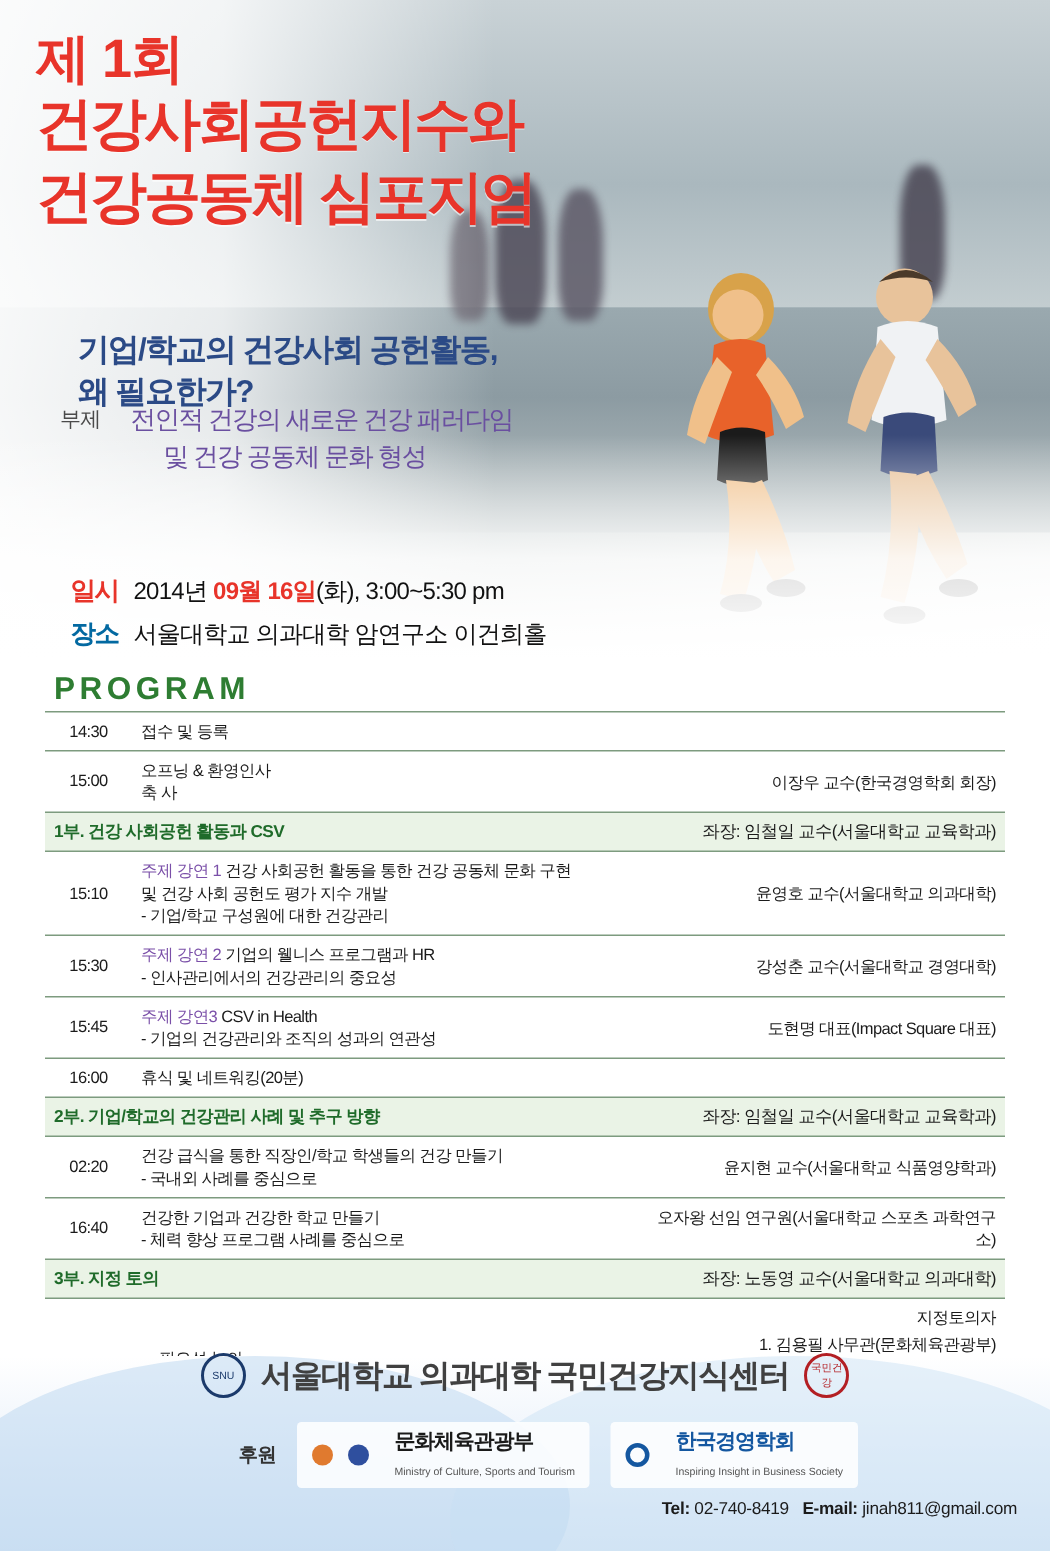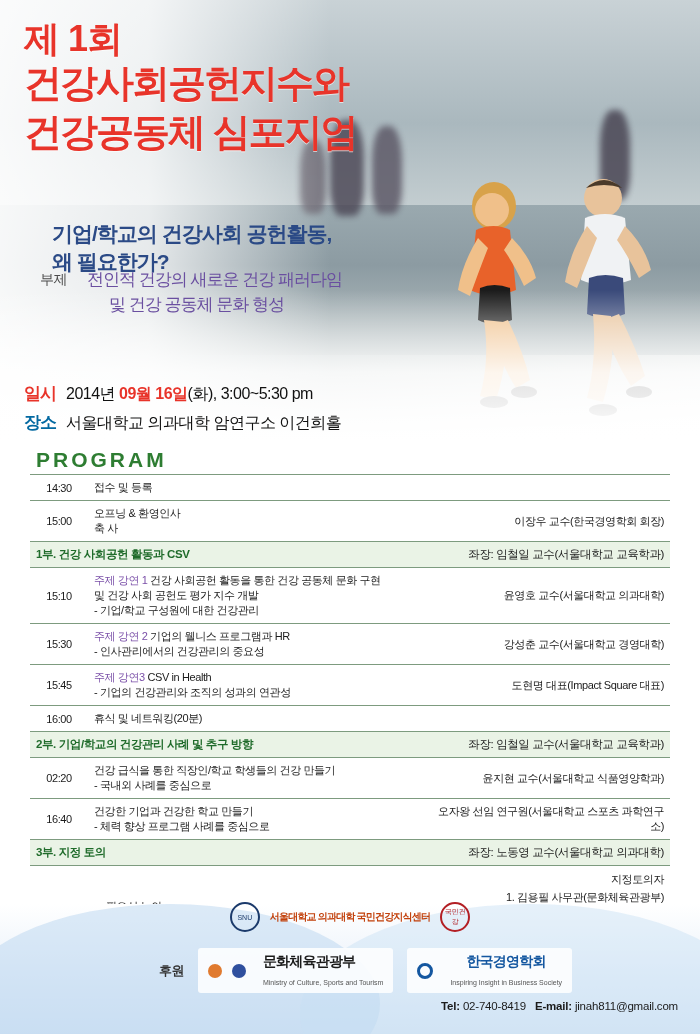--- a/index.html
+++ b/index.html
@@ -66,21 +66,21 @@
   .sub-block { position: absolute; left: 52px; top: 205px; width: 400px; margin-top: 15px; }
   .s-line {
     font-size: 21px; font-weight: bold; color: #2b4a86; letter-spacing: -1px;
     line-height: 1.35;
   }
   .sub2-wrap { position: absolute; left: 40px; top: 268px; width: 420px; display: flex; }
   .sub2-tag { font-size: 14px; color: #4a4a4a; margin-right: 20px; padding-top: 3px; letter-spacing: -.5px; }
   .sub2-text { font-size: 17px; color: #6a4fa0; letter-spacing: -1px; line-height: 1.45; }
 
   
-  .meta { position: absolute; left: 24px; top: 382px; width: 460px; }
+  .meta { position: absolute; left: 47px; top: 382px; width: 460px; }
   .meta-row { display: flex; align-items: baseline; margin-bottom: 6px; }
   .meta-key { font-size: 17px; font-weight: bold; color: #e8342a; width: 42px; letter-spacing: -1px; }
   .meta-val { font-size: 16px; color: #111; letter-spacing: -.5px; }
   .meta-val .hl { color: #e8342a; font-weight: bold; }
   .meta-key.blue { color: #0369a1; }
 
   
   .program-title {
     position: absolute; left: 36px; top: 448px;
     font-size: 21px; font-weight: bold; color: #2e7d32; letter-spacing: 3px;
@@ -118,40 +118,40 @@
     border-radius: 50%; background: rgba(186,214,240,.5);
   }
   .footer .swoosh2 {
     position: absolute; right: -60px; bottom: -90px; width: 460px; height: 220px;
     border-radius: 50%; background: rgba(200,224,245,.45);
   }
   .org-row {
     position: absolute; left: 0; top: 902px; width: 700px;
     display: flex; align-items: center; justify-content: center; gap: 10px;
   }
-  .org-name { font-size: 10px; font-weight: bold; color: #c2410c; letter-spacing: -.8px; }
+  .org-name { font-size: 21px; font-weight: bold; color: #404040; letter-spacing: -.8px; font-family: Liberation Serif, serif; }
   .seal {
     width: 30px; height: 30px; border-radius: 50%;
     border: 2px solid #1b3a6b; color: #1b3a6b;
     font-size: 7px; display: flex; align-items: center; justify-content: center; text-align: center;
   }
   .seal.red { border-color: #b31f24; color: #b31f24; }
   .spon-row {
     position: absolute; left: 0; top: 948px; width: 700px;
     display: flex; align-items: center; justify-content: center; gap: 14px; padding-left: 31px;
   }
   .spon-label { font-size: 13px; color: #333; font-weight: bold; letter-spacing: -.5px; }
   .spon-box {
     display: flex; align-items: center; gap: 17px;
     padding: 4px 10px; background: rgba(255,255,255,.85);
     border-radius: 3px;
   }
   .spon-main { font-size: 14px; font-weight: bold; color: #1a1a1a; letter-spacing: -.8px; }
   .spon-sub { font-size: 7px; color: #555; }
-  .spon-main.blue { color: #1457a0; margin-left: 16px; }
+  .spon-main.blue { color: #1457a0; }
   .dot-a { width: 14px; height: 14px; border-radius: 50%; background: #e07a2f; }
   .dot-b { width: 14px; height: 14px; border-radius: 50%; background: #2f4f9e; margin-left: -7px; }
   .ring { width: 16px; height: 16px; border-radius: 50%; border: 3px solid #1457a0; }
   .contact {
     position: absolute; right: 22px; top: 1000px;
     font-size: 11.5px; color: #1b1b1b; letter-spacing: -.2px;
   }
   .contact b { font-weight: bold; }
 </style>
 </head>

